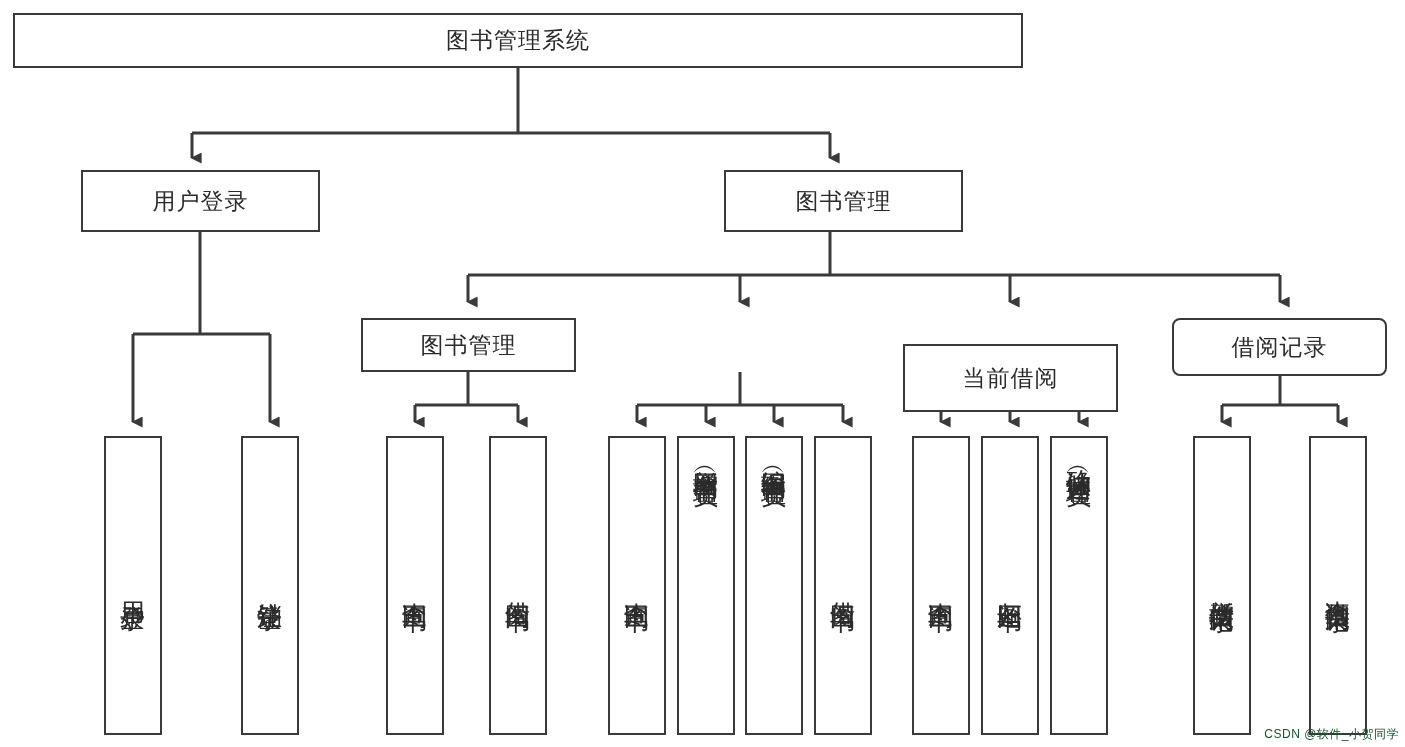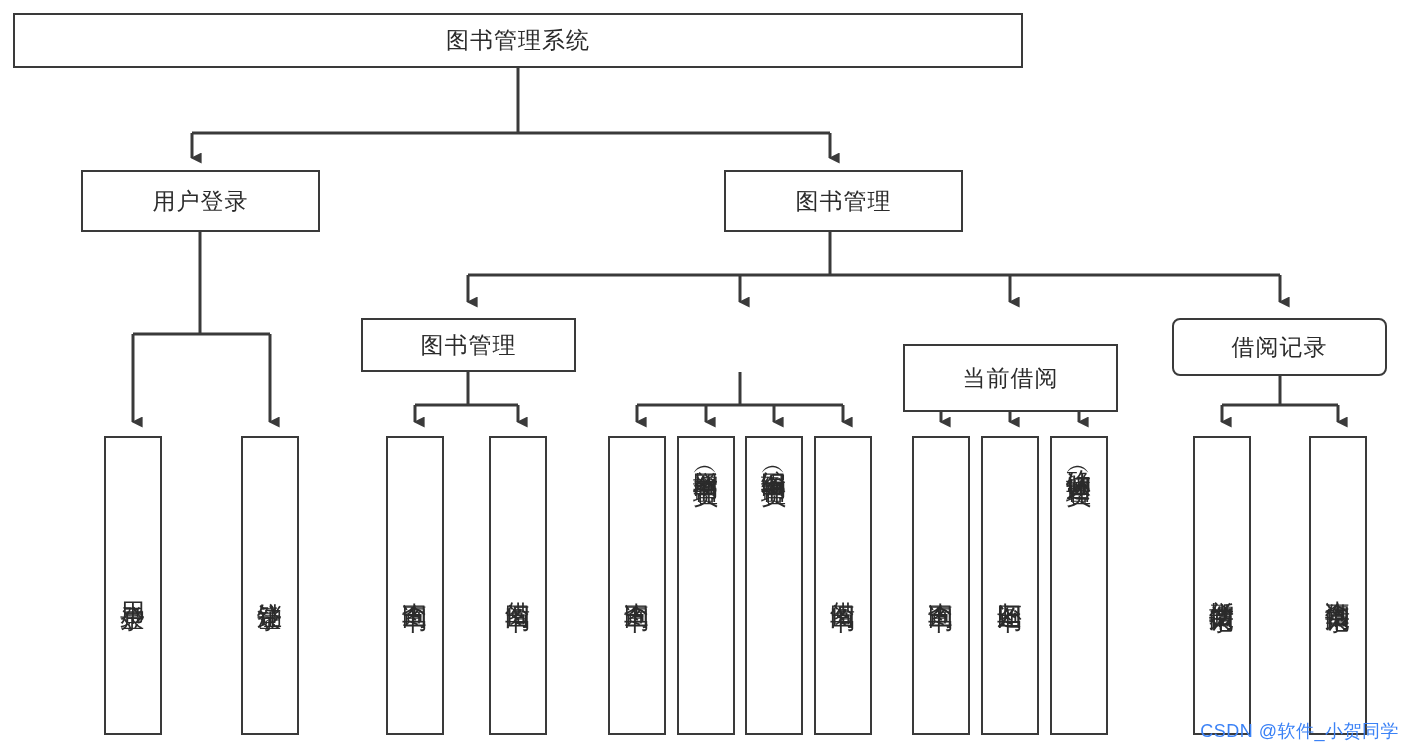--- a/index.html
+++ b/index.html
@@ -57,22 +57,22 @@
     color: #2b2b2b;
     white-space: nowrap;
   }
   .title-node {
     font-size: 25px;
   }
   .watermark {
     position: absolute;
     right: 6px;
     bottom: 4px;
-    font-size: 18px;
-    color: #3b82f6;
+    font-size: 12px;
+    color: #14532d;
     letter-spacing: 0.5px;
     white-space: nowrap;
   }
 </style>
 </head>
 <body>
 
 <div id="canvas">
 
   <svg class="connectors" viewBox="0 0 1405 747">

